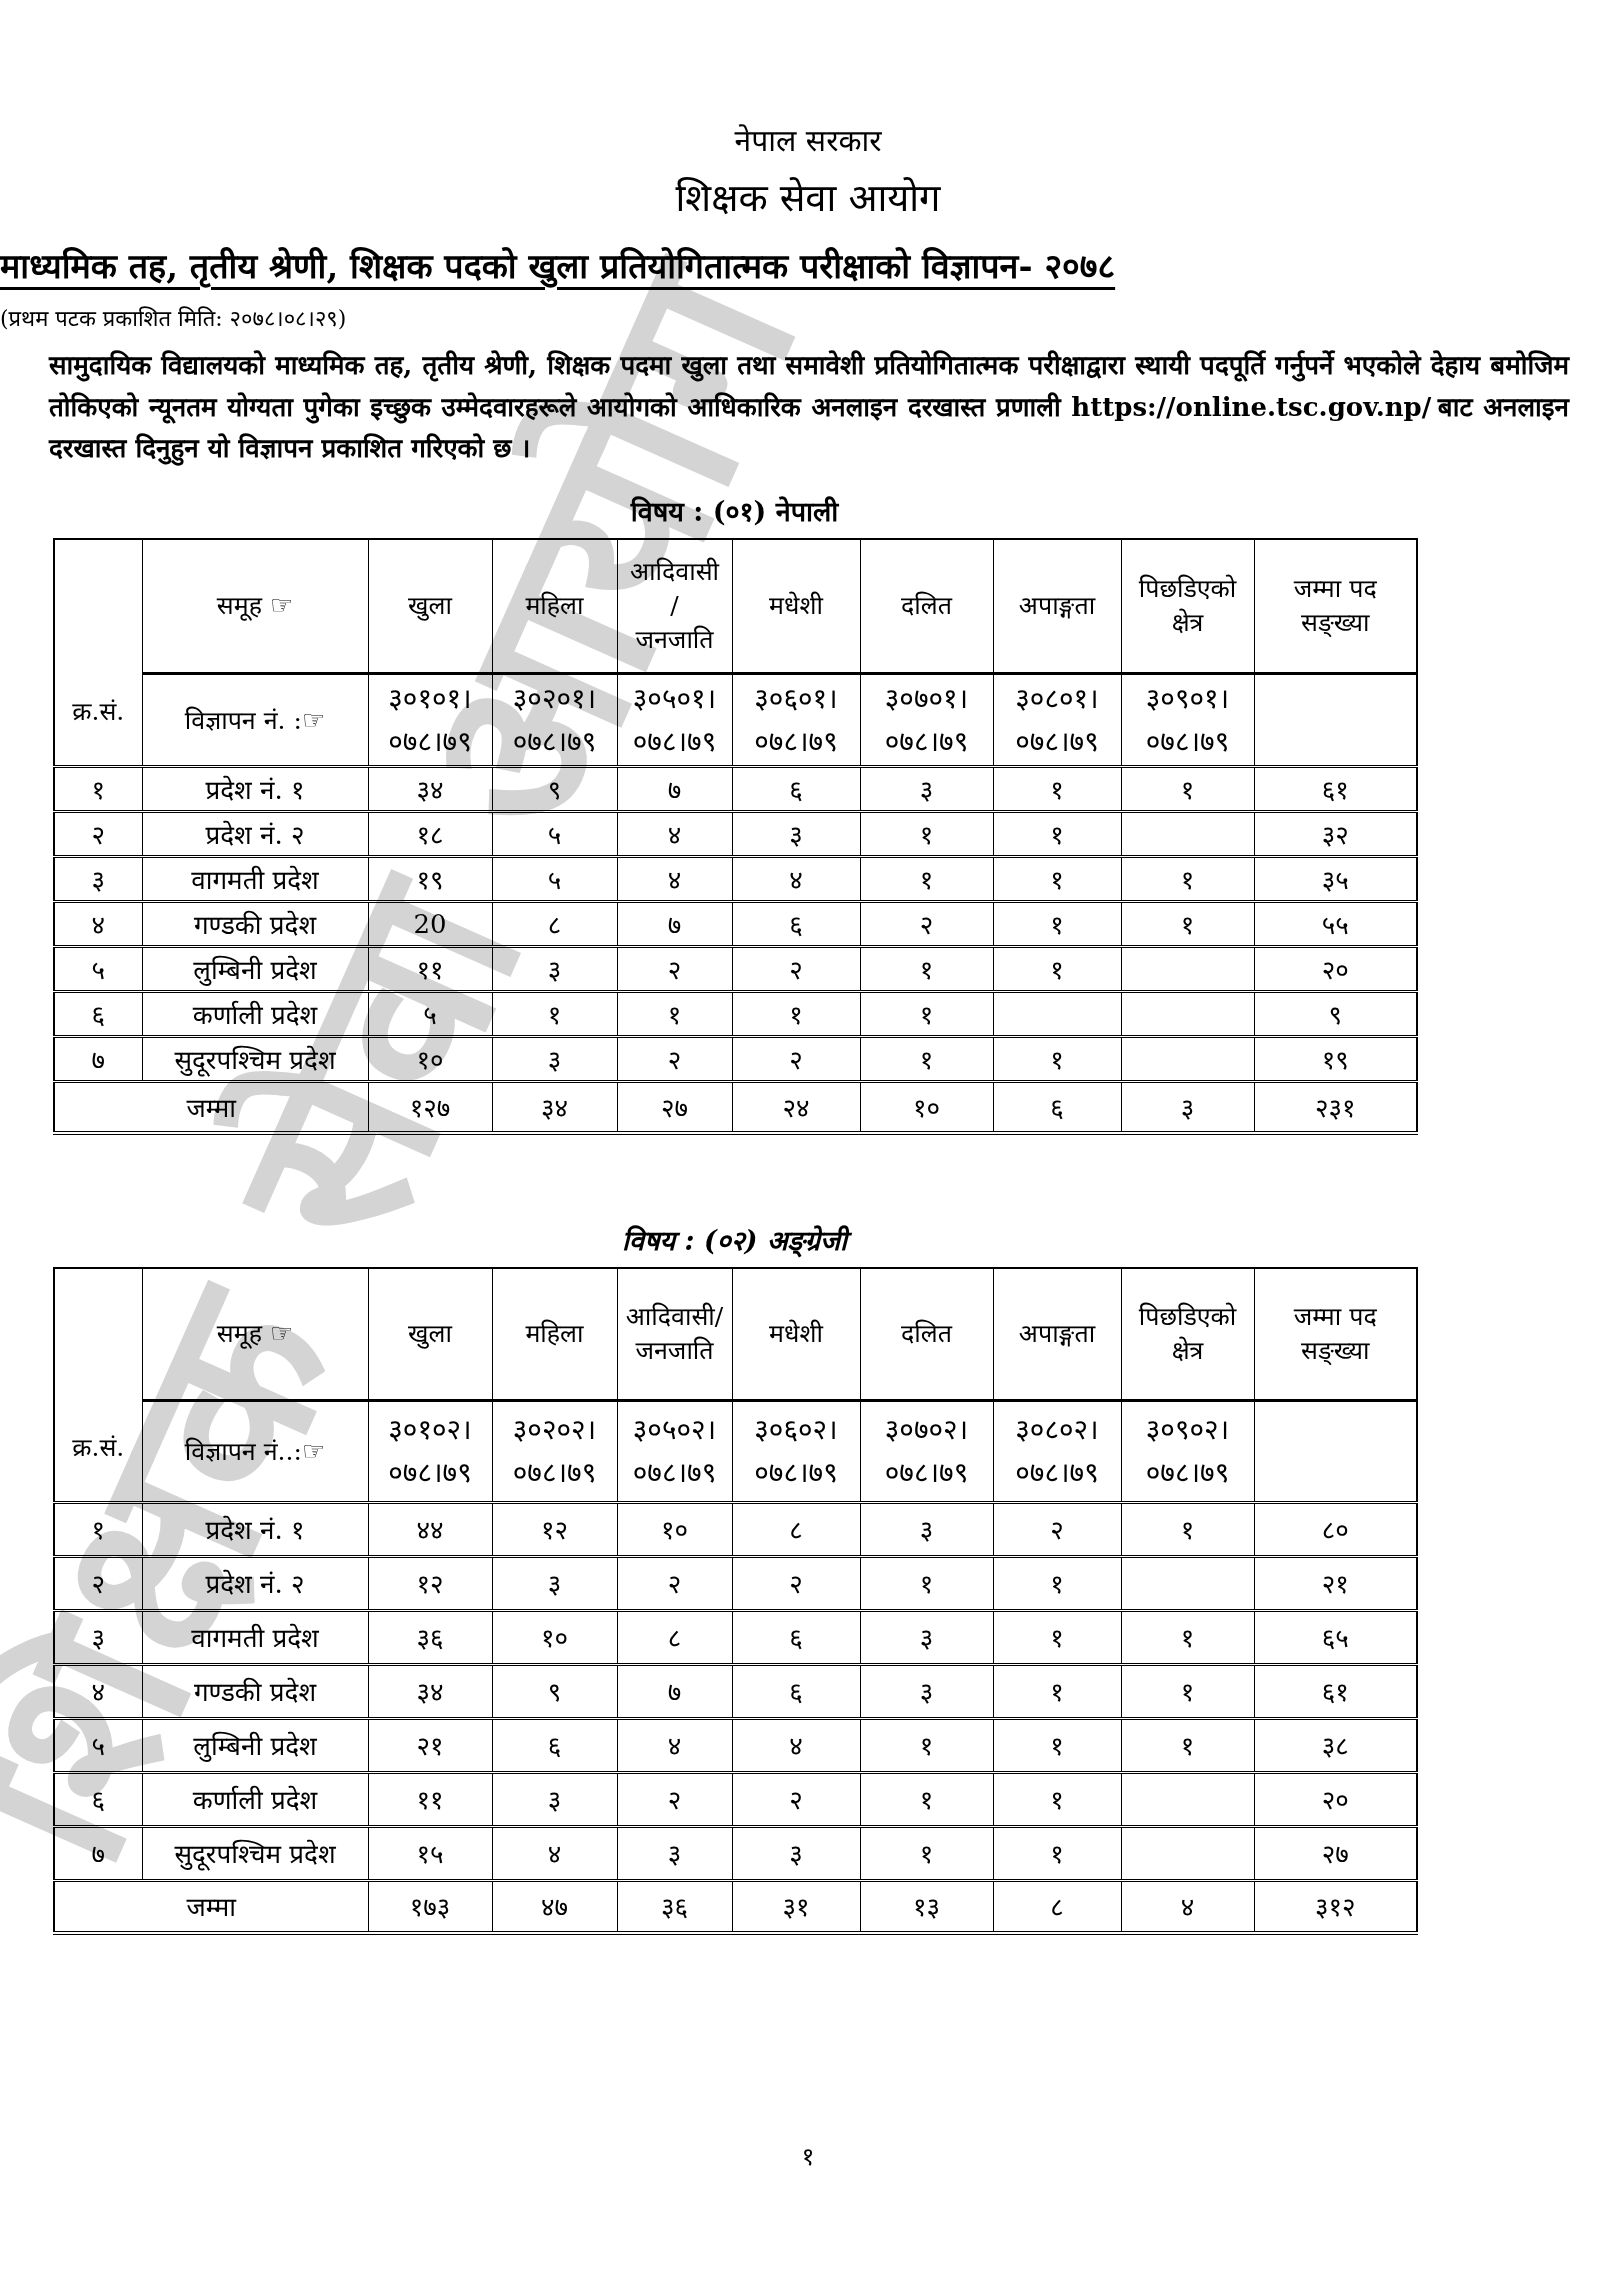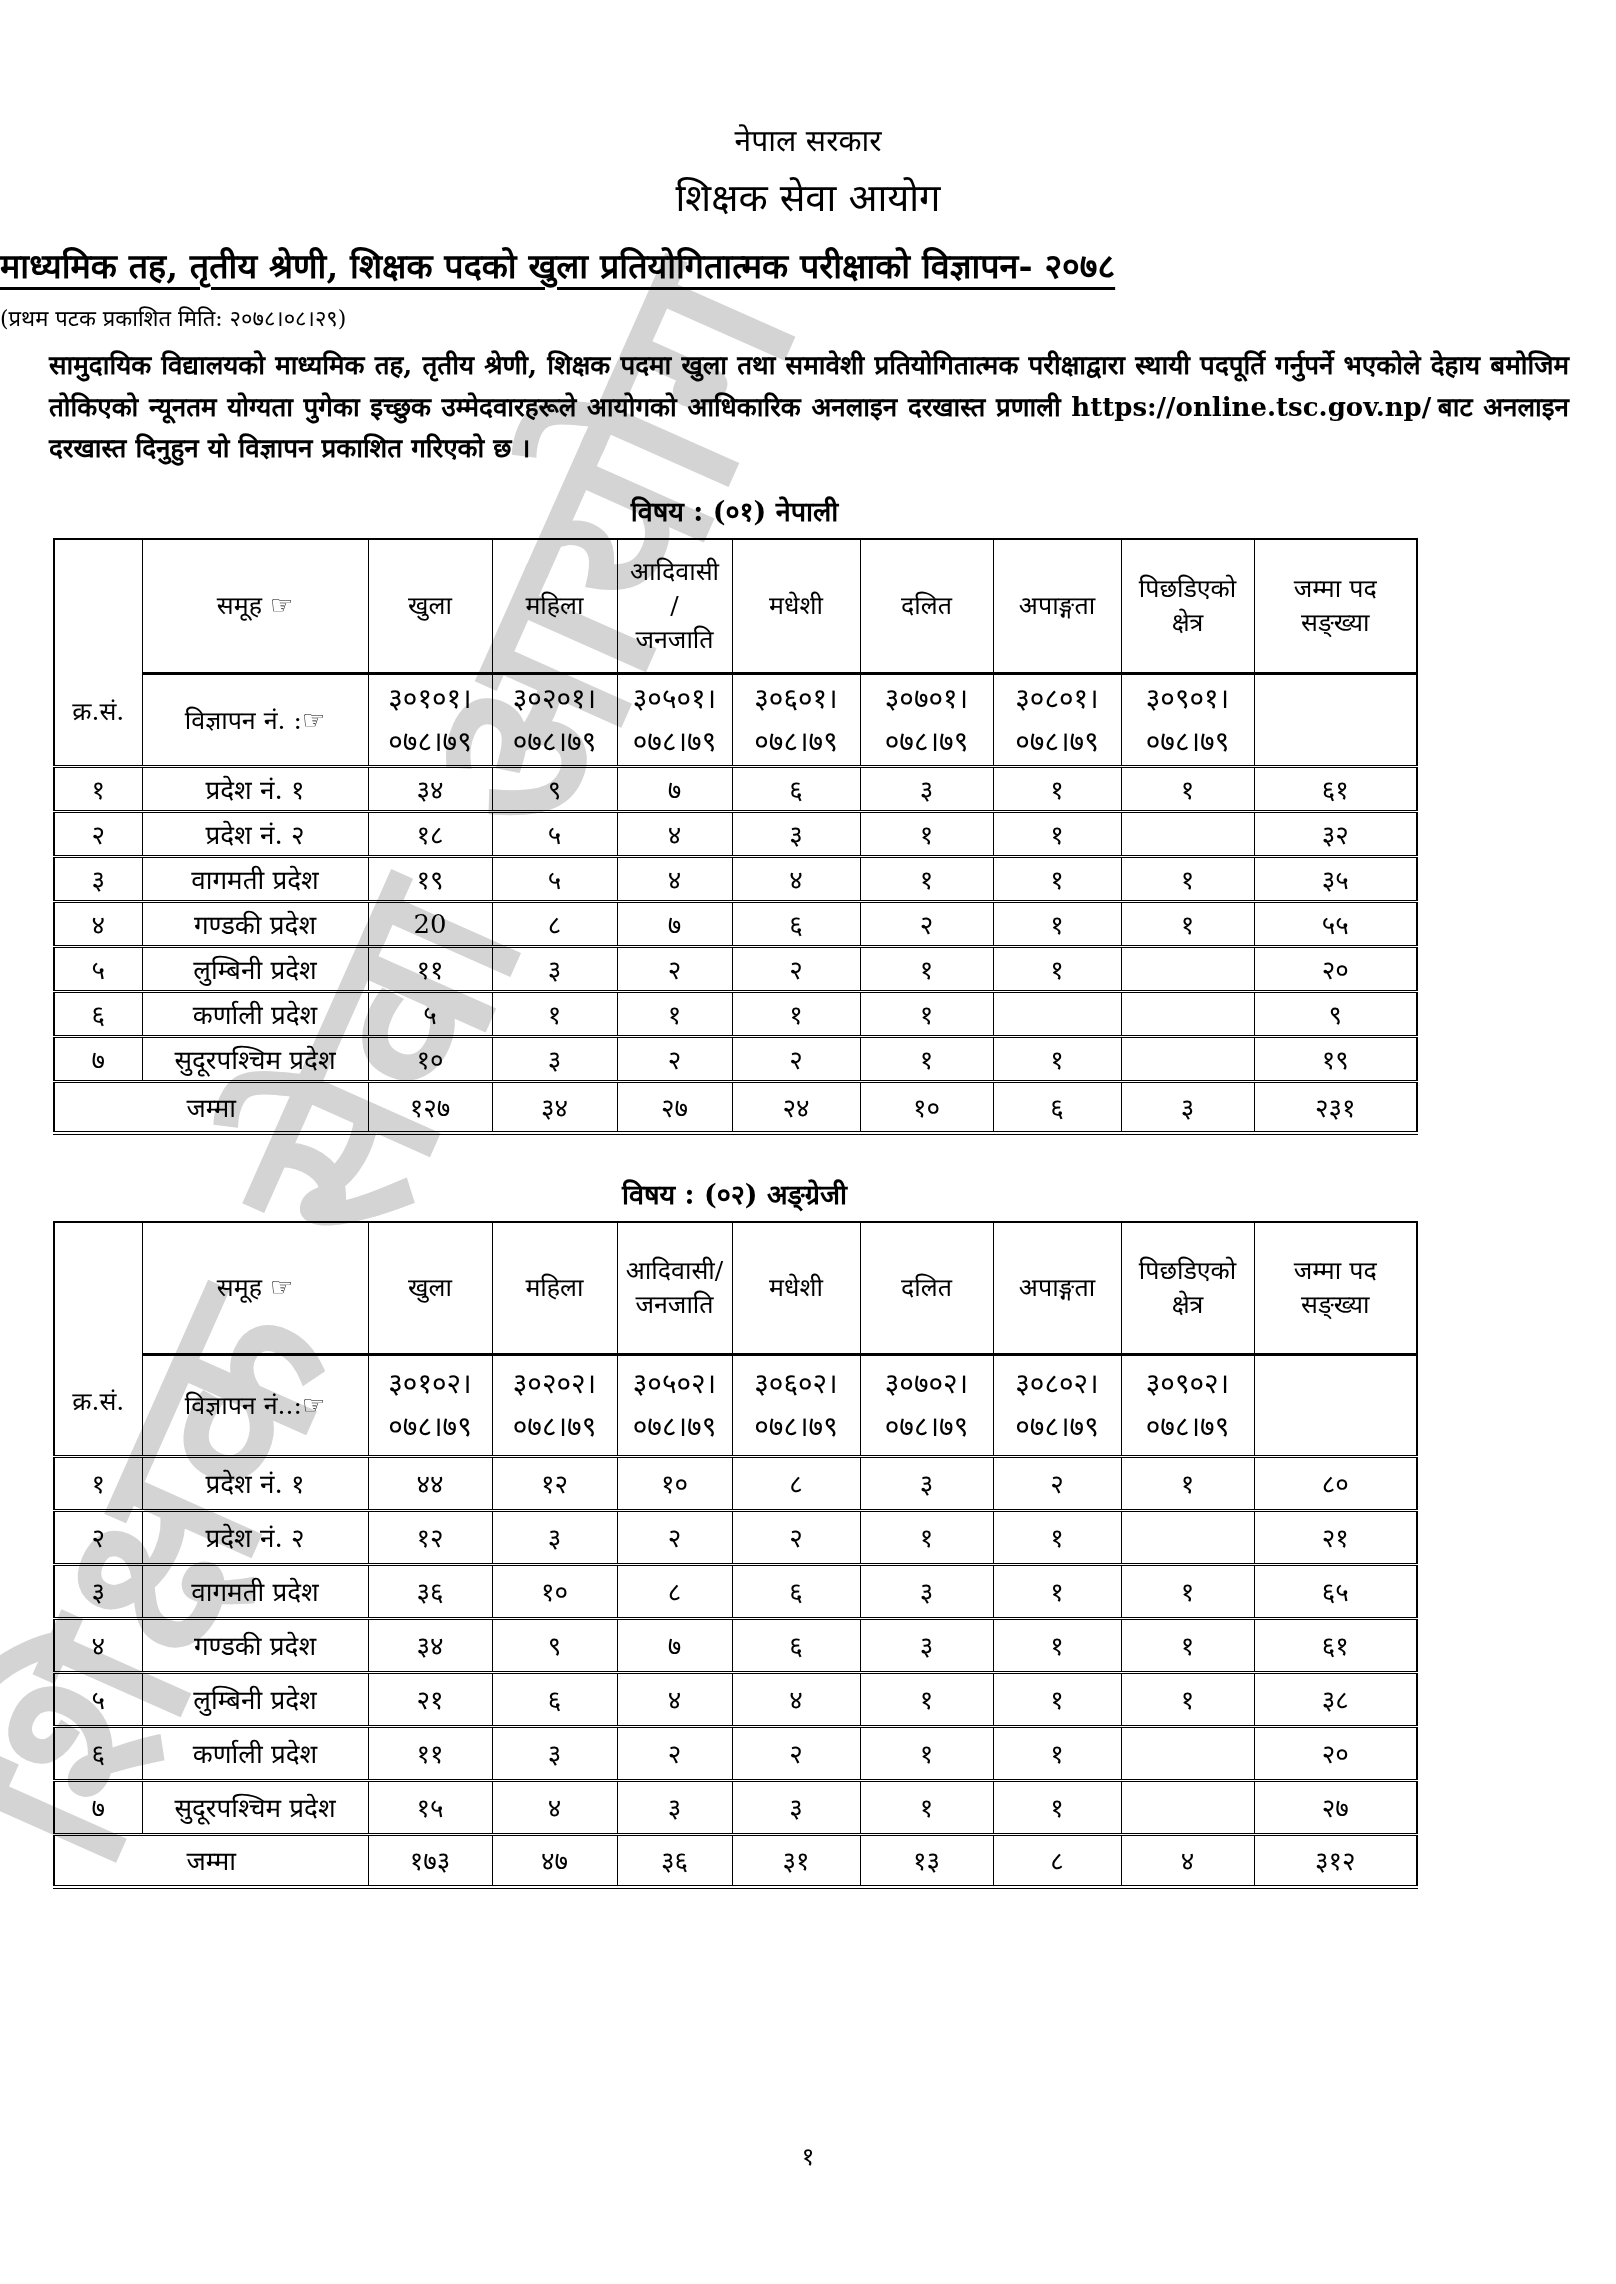--- a/index.html
+++ b/index.html
@@ -51,21 +51,21 @@
   .intro .url{margin-right:6.5px;}
   
   .subject{
     width:1363px;
     margin-left:53px;
     text-align:center;
     font-size:27px;
     font-weight:bold;
   }
   .subject.s1{margin-top:22px;}
-  .subject.s2{margin-top:40px;}
+  .subject.s2{margin-top:86px;font-style:italic;}
   
   table.quota{
     border-collapse:collapse;
     table-layout:fixed;
     width:1363px;
     margin-left:53px;
     margin-top:9px;
     border:2.6px solid #000;
     border-bottom:4.6px double #000;
   }

